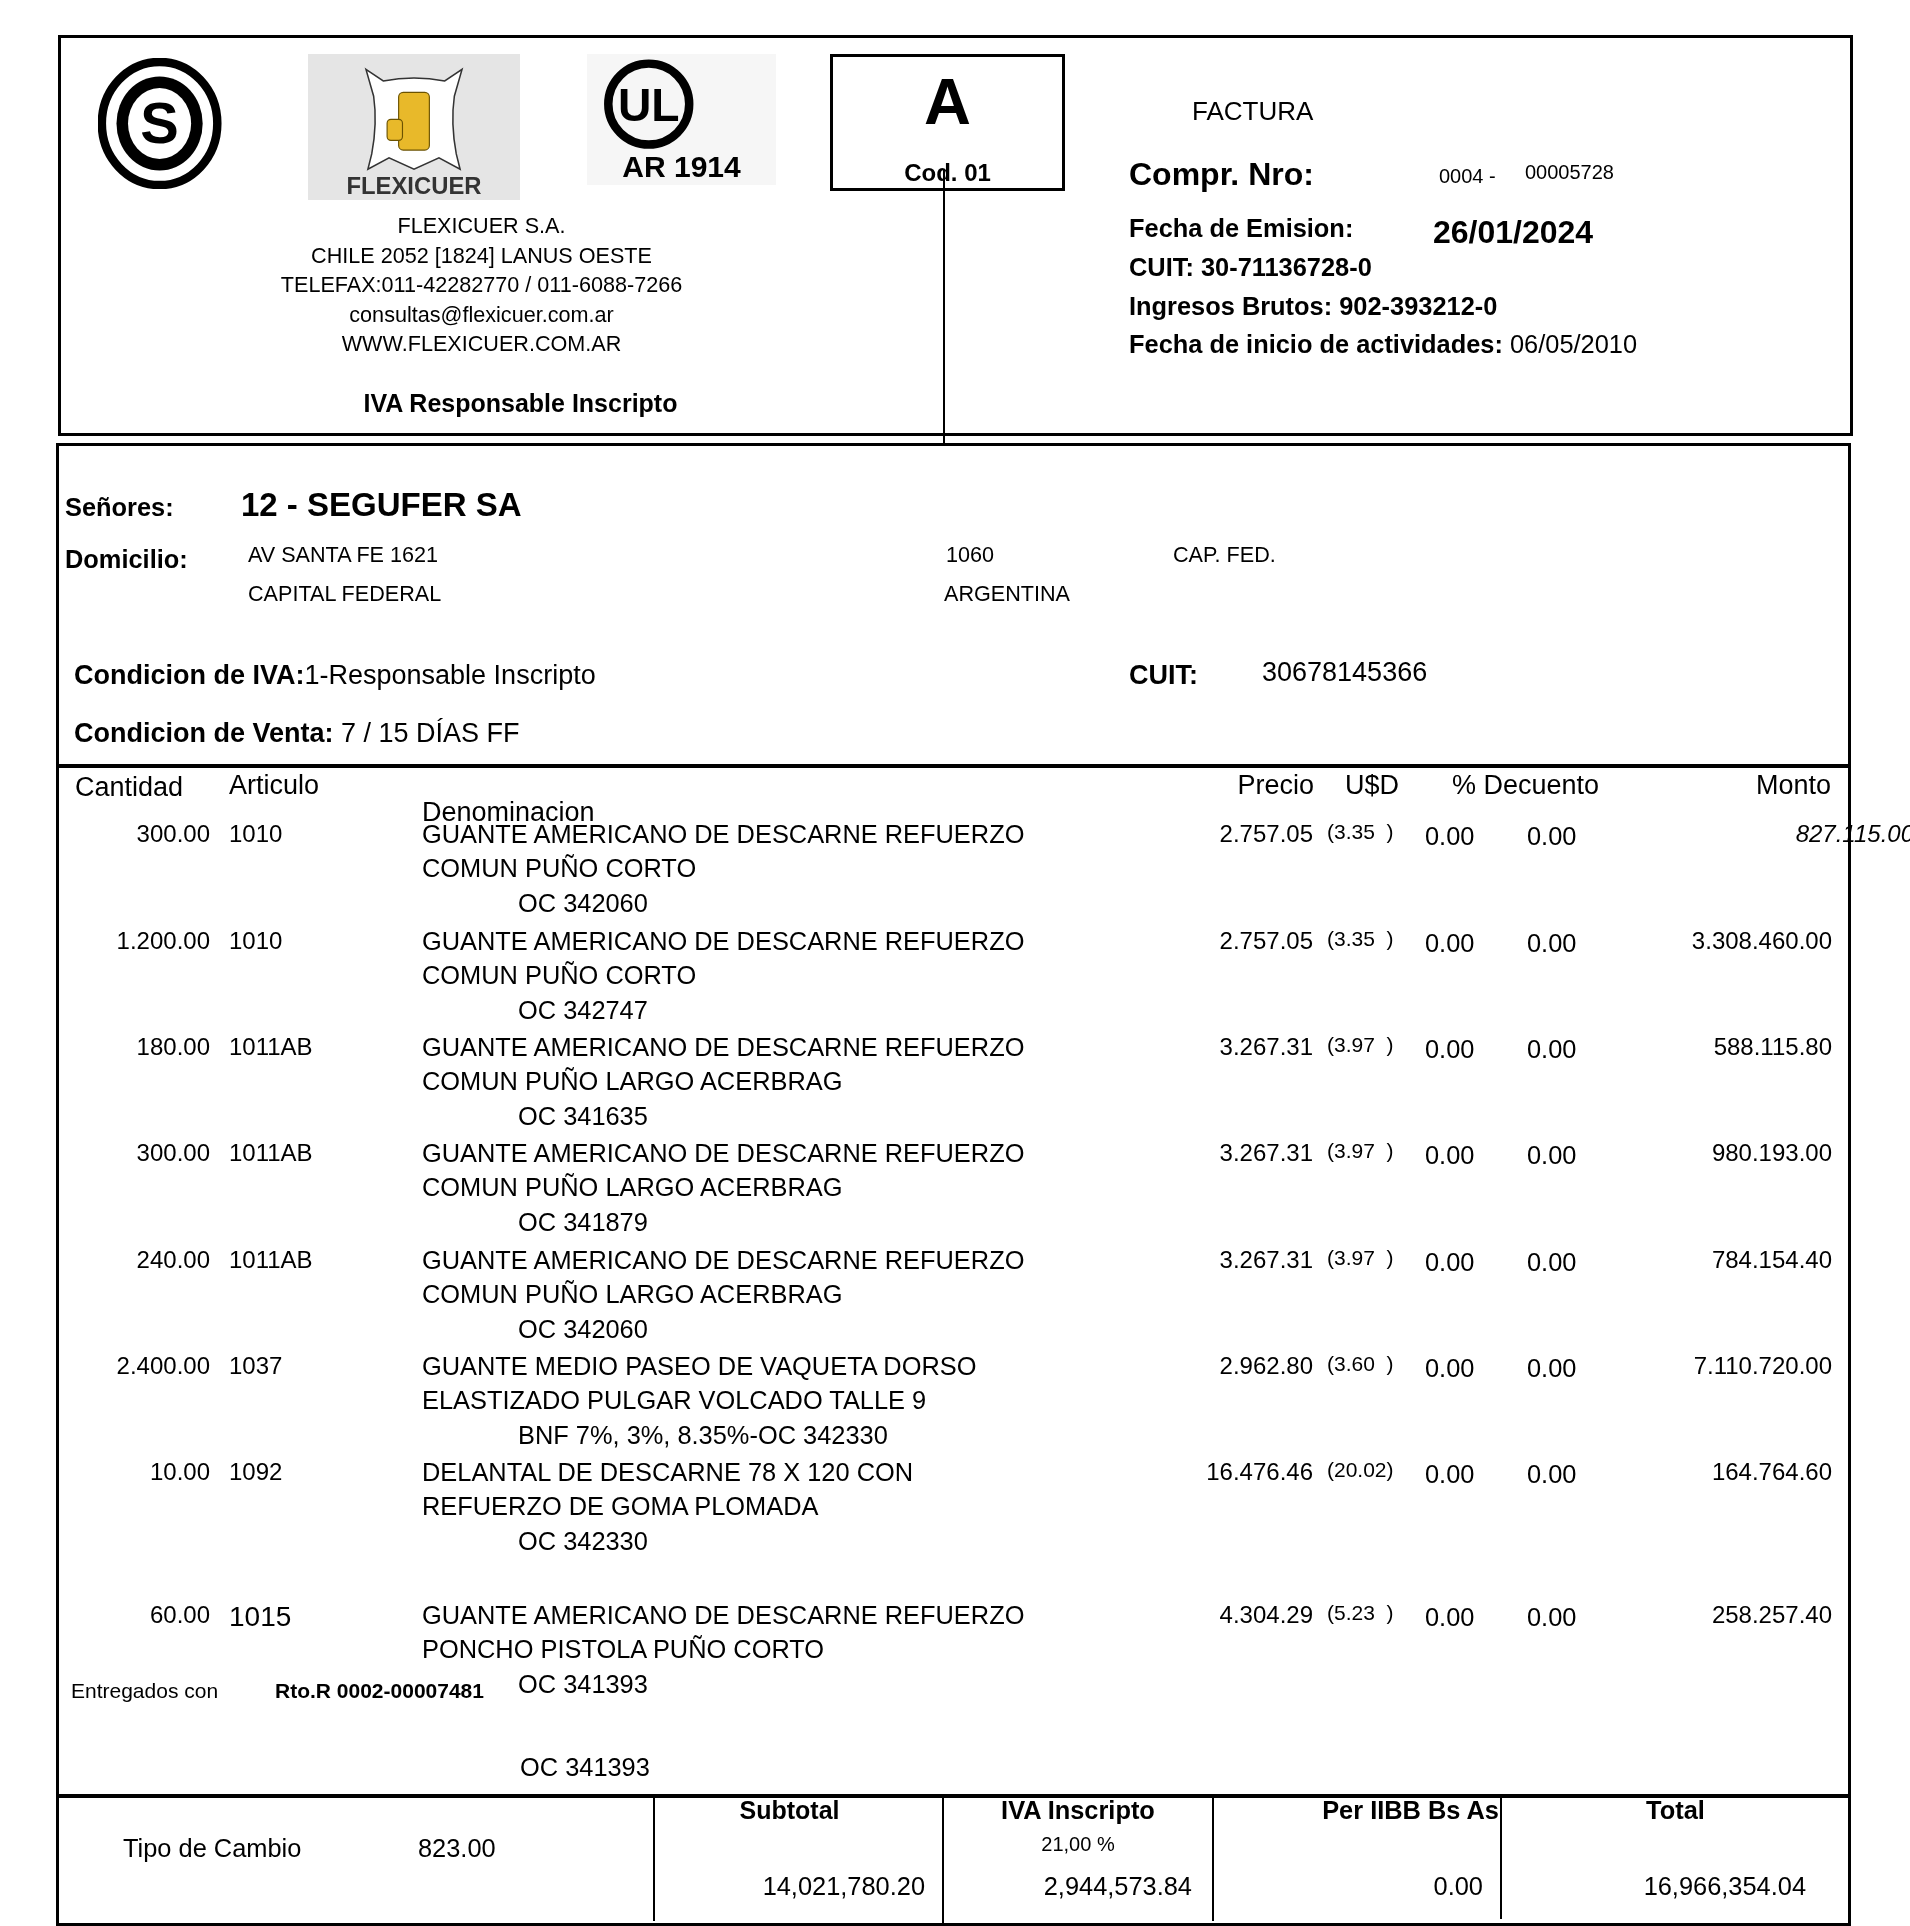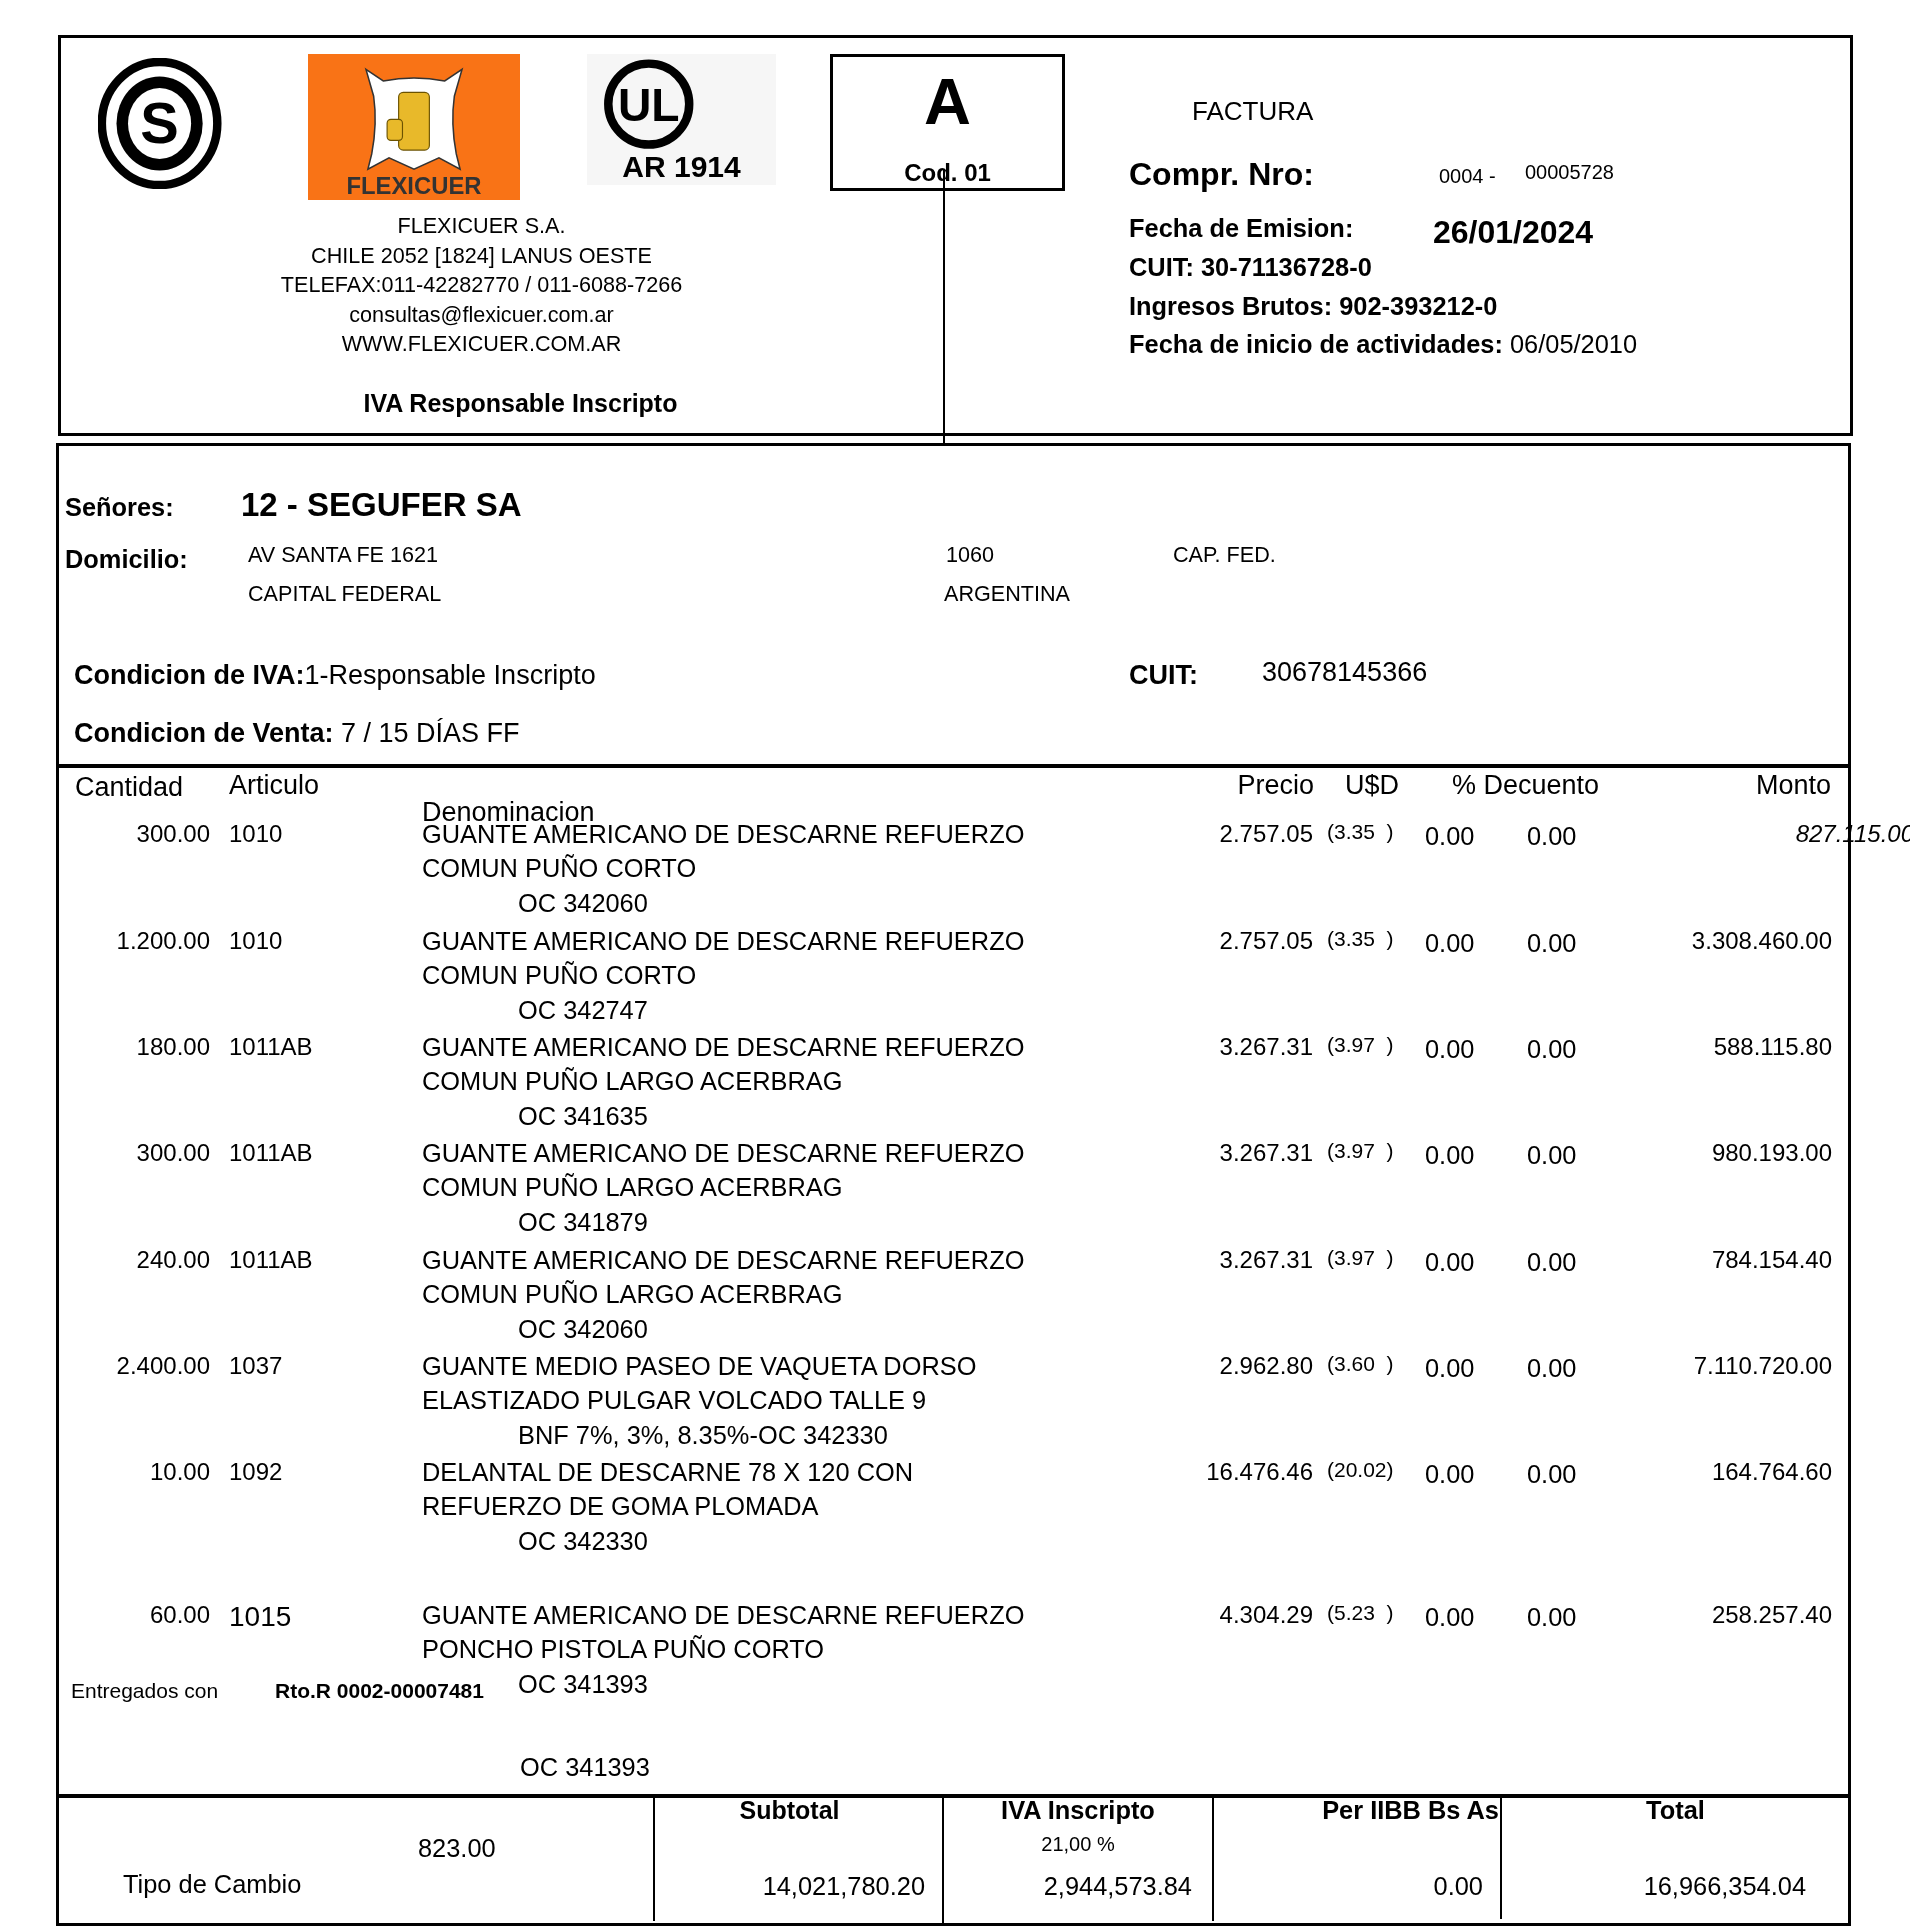--- a/index.html
+++ b/index.html
@@ -7,21 +7,21 @@
   .abs{position:absolute;}
   .box{position:absolute;border:3.1px solid #000;box-sizing:border-box;}
   .t{position:absolute;white-space:nowrap;line-height:1;}
   .b{font-weight:bold;}
   .r{text-align:right;}
   .c{text-align:center;}
   .hline{position:absolute;background:#000;}
   .vline{position:absolute;background:#000;}
   
   .logo-s{left:98px;top:58px;width:127px;height:131px;}
-  .logo-flex{left:308px;top:54px;width:212px;height:146px;background:#f97316;}
+  .logo-flex{left:308px;top:54px;width:212px;height:146px;background:#e5e5e5;}
   .logo-ul{left:587px;top:54px;width:189px;height:131px;background:#f6f6f6;}
 </style>
 </head>
 <body>
 
 <div class="box" style="left:58px;top:35px;width:1795px;height:401px;"></div>
 
 <div class="abs logo-s">
   <svg width="127" height="131" viewBox="0 0 330 340">
     <ellipse cx="160" cy="170" rx="150" ry="160" fill="none" stroke="#000" stroke-width="22"></ellipse>
@@ -206,21 +206,21 @@
 <div class="t b" style="left:275px;top:1680px;font-size:21px;">Rto.R 0002-00007481</div>
 <div class="t" style="left:520px;top:1755px;font-size:25.4px;">OC 341393</div>
 
 <div class="box" style="left:56px;top:1795px;width:1795px;height:131px;border-top-width:3.9px;border-bottom-width:3.9px;"></div>
 
 <div class="vline" style="left:653px;top:1798px;width:2.3px;height:123px;"></div>
 <div class="vline" style="left:942px;top:1798px;width:2.3px;height:125px;"></div>
 <div class="vline" style="left:1212px;top:1798px;width:2.3px;height:123px;"></div>
 <div class="vline" style="left:1500px;top:1798px;width:2.3px;height:121px;"></div>
 
-<div class="t" style="left:123px;top:1836px;font-size:25.4px;margin-top:36px;">Tipo de Cambio</div>
+<div class="t" style="left:123px;top:1836px;font-size:25.4px;">Tipo de Cambio</div>
 <div class="t" style="left:405px;top:1836px;font-size:25.4px;margin-left:13px;">823.00</div>
 
 <div class="t c b" style="left:655px;top:1798px;width:347px;font-size:25px;margin-left:-39px;">Subtotal</div>
 <div class="t r" style="left:655px;top:1874px;width:270px;font-size:25.4px;">14,021,780.20</div>
 
 <div class="t c b" style="left:944px;top:1798px;width:268px;font-size:25.4px;">IVA Inscripto</div>
 <div class="t c" style="left:944px;top:1834px;width:268px;font-size:20px;">21,00 %</div>
 <div class="t r" style="left:944px;top:1874px;width:248px;font-size:25.4px;">2,944,573.84</div>
 
 <div class="t r b" style="left:1213px;top:1798px;width:270px;font-size:25.4px;padding-left:16px;">Per IIBB Bs As</div>

